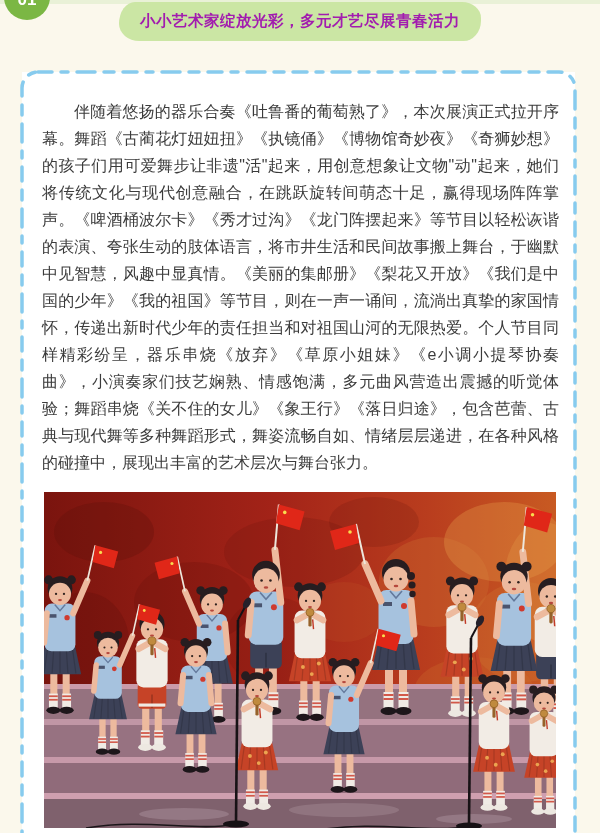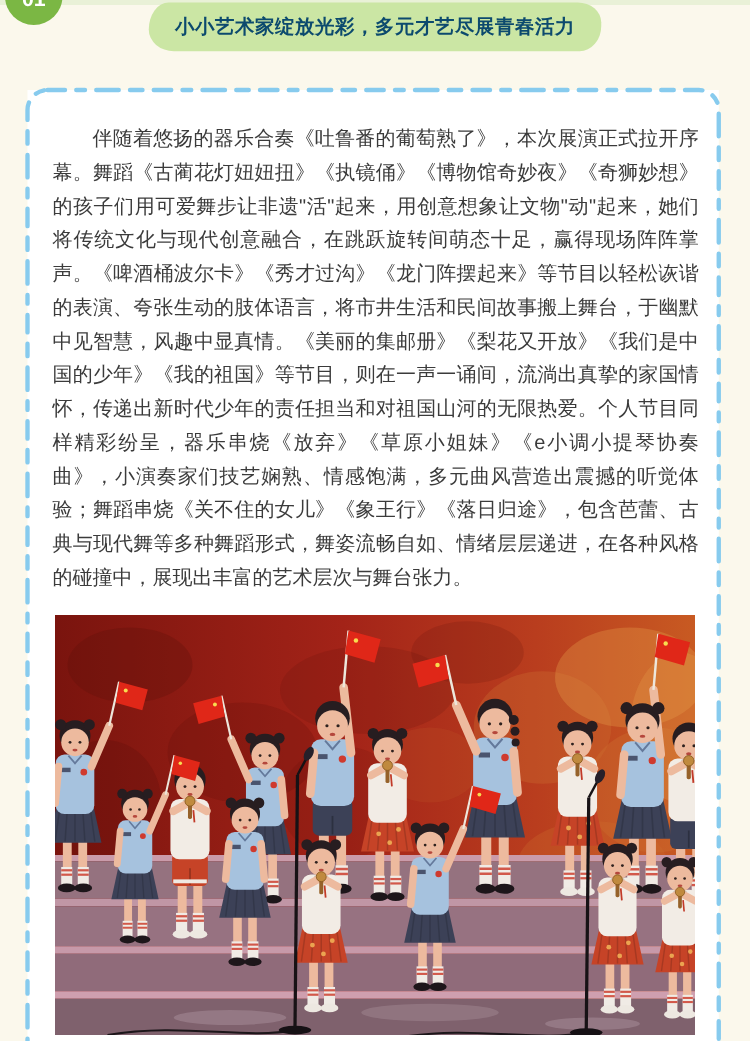--- a/index.html
+++ b/index.html
@@ -43,21 +43,21 @@
 </head>
 <body style="background: rgb(251, 248, 236);">
 
 <div class="page">
   <div class="top-edge-wash" style="background: rgb(227, 239, 208);"></div>
 
   <div class="badge" style="background: rgb(123, 183, 68);">
     <span>01</span>
   </div>
 
-  <div class="banner" style="background: rgb(203, 230, 164); color: #0c4a6e;">
+  <div class="banner" style="background: rgb(203, 230, 164); color: #a21caf;">
     <span>小小艺术家绽放光彩，多元才艺尽展青春活力</span>
   </div>
 
   <div class="card" style="background: rgb(255, 255, 255);">
     <svg class="card-border" width="561" height="769" viewBox="0 0 561 769">
       <rect x="4" y="4" width="553" height="880" rx="16" fill="none" stroke="#87CBEE" stroke-width="3.5" stroke-dasharray="14 9 7 9 18 9 10 9" stroke-linecap="round"></rect>
     </svg>
     <div class="card-inner">
       <p class="para">伴随着悠扬的器乐合奏《吐鲁番的葡萄熟了》，本次展演正式拉开序幕。舞蹈《古蔺花灯妞妞扭》《执镜俑》《博物馆奇妙夜》《奇狮妙想》的孩子们用可爱舞步让非遗"活"起来，用创意想象让文物"动"起来，她们将传统文化与现代创意融合，在跳跃旋转间萌态十足，赢得现场阵阵掌声。《啤酒桶波尔卡》《秀才过沟》《龙门阵摆起来》等节目以轻松诙谐的表演、夸张生动的肢体语言，将市井生活和民间故事搬上舞台，于幽默中见智慧，风趣中显真情。《美丽的集邮册》《梨花又开放》《我们是中国的少年》《我的祖国》等节目，则在一声一诵间，流淌出真挚的家国情怀，传递出新时代少年的责任担当和对祖国山河的无限热爱。个人节目同样精彩纷呈，器乐串烧《放弃》《草原小姐妹》《e小调小提琴协奏曲》，小演奏家们技艺娴熟、情感饱满，多元曲风营造出震撼的听觉体验；舞蹈串烧《关不住的女儿》《象王行》《落日归途》，包含芭蕾、古典与现代舞等多种舞蹈形式，舞姿流畅自如、情绪层层递进，在各种风格的碰撞中，展现出丰富的艺术层次与舞台张力。</p>
       <figure class="photo">

